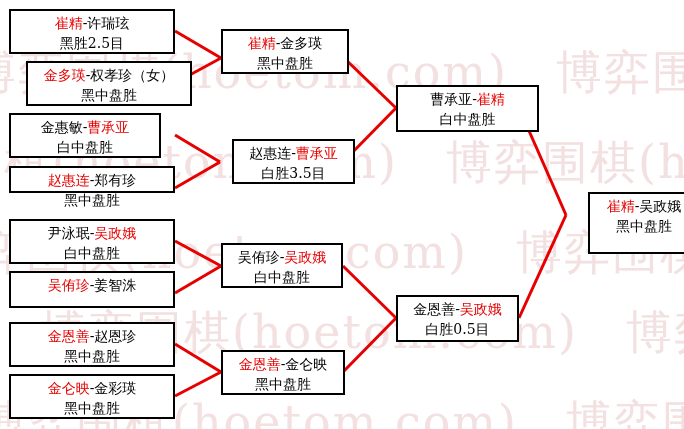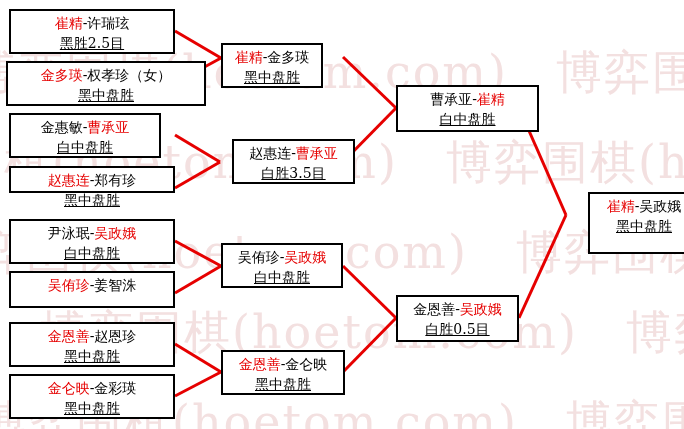--- a/index.html
+++ b/index.html
@@ -34,21 +34,21 @@
     background:#ffffff;
     text-align:center;
     font-size:14px;
     line-height:20px;
     padding-top:2px;
     color:#000;
   }
   .l1{white-space:nowrap;}
   .r{color:#e60000;}
   .b{color:#000000;}
-  .l2{color:#000000;text-decoration:underline;}
+  .l2{color:#000000;}
 </style>
 </head>
 <body>
 
 <div id="stage">
 
   <div class="wm-row" style="left:-30px;top:42px;"><span>博弈围棋(hoetom.com)</span><span>博弈围棋(hoetom.com)</span></div>
   <div class="wm-row" style="left:-140px;top:132px;"><span>博弈围棋(hoetom.com)</span><span>博弈围棋(hoetom.com)</span></div>
   <div class="wm-row" style="left:-70px;top:222px;"><span>博弈围棋(hoetom.com)</span><span>博弈围棋(hoetom.com)</span></div>
   <div class="wm-row" style="left:40px;top:302px;"><span>博弈围棋(hoetom.com)</span><span>博弈围棋(hoetom.com)</span></div>
@@ -70,21 +70,21 @@
       <line x1="343" y1="372" x2="396" y2="318"></line>
       <line x1="519" y1="108" x2="566" y2="215"></line>
       <line x1="519" y1="318" x2="566" y2="215"></line>
     </g>
   </svg>
 
   <div class="box" style="left:9px;top:9px;width:166px;height:45px">
     <div class="l1"><span class="b"></span><span class="r">崔精</span><span class="b">-许瑞玹</span></div>
     <div class="l2">黑胜2.5目</div>
   </div>
-  <div class="box" style="left:6px;top:61px;width:200px;height:45px">
+  <div class="box" style="left:26px;top:61px;width:166px;height:45px">
     <div class="l1"><span class="b"></span><span class="r">金多瑛</span><span class="b">-权孝珍（女）</span></div>
     <div class="l2">黑中盘胜</div>
   </div>
   <div class="box" style="left:9px;top:113px;width:152px;height:45px">
     <div class="l1"><span class="b">金惠敏-</span><span class="r">曹承亚</span><span class="b"></span></div>
     <div class="l2">白中盘胜</div>
   </div>
   <div class="box" style="left:9px;top:166px;width:166px;height:27px">
     <div class="l1"><span class="b"></span><span class="r">赵惠连</span><span class="b">-郑有珍</span></div>
     <div class="l2">黑中盘胜</div>
@@ -98,21 +98,21 @@
   </div>
   <div class="box" style="left:9px;top:322px;width:166px;height:45px">
     <div class="l1"><span class="b"></span><span class="r">金恩善</span><span class="b">-赵恩珍</span></div>
     <div class="l2">黑中盘胜</div>
   </div>
   <div class="box" style="left:9px;top:374px;width:166px;height:45px">
     <div class="l1"><span class="b"></span><span class="r">金仑映</span><span class="b">-金彩瑛</span></div>
     <div class="l2">黑中盘胜</div>
   </div>
 
-  <div class="box" style="left:221px;top:43px;width:102px;height:45px">
+  <div class="box" style="left:221px;top:29px;width:128px;height:45px">
     <div class="l1"><span class="b"></span><span class="r">崔精</span><span class="b">-金多瑛</span></div>
     <div class="l2">黑中盘胜</div>
   </div>
   <div class="box" style="left:232px;top:139px;width:123px;height:45px">
     <div class="l1"><span class="b">赵惠连-</span><span class="r">曹承亚</span><span class="b"></span></div>
     <div class="l2">白胜3.5目</div>
   </div>
   <div class="box" style="left:221px;top:243px;width:122px;height:45px">
     <div class="l1"><span class="b">吴侑珍-</span><span class="r">吴政娥</span><span class="b"></span></div>
     <div class="l2">白中盘胜</div>

